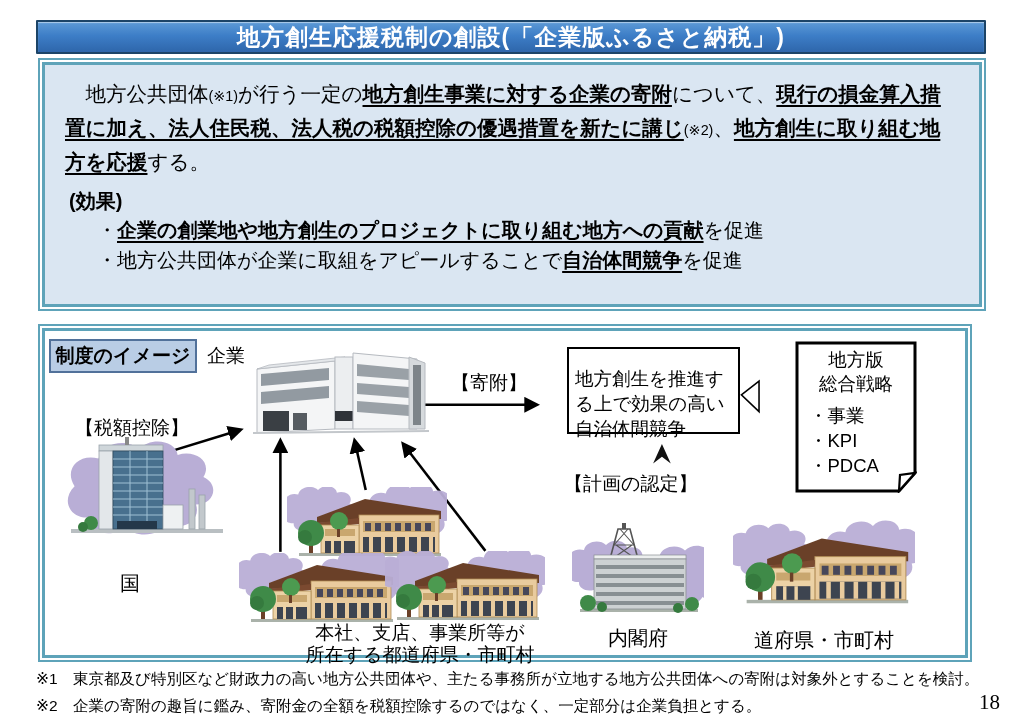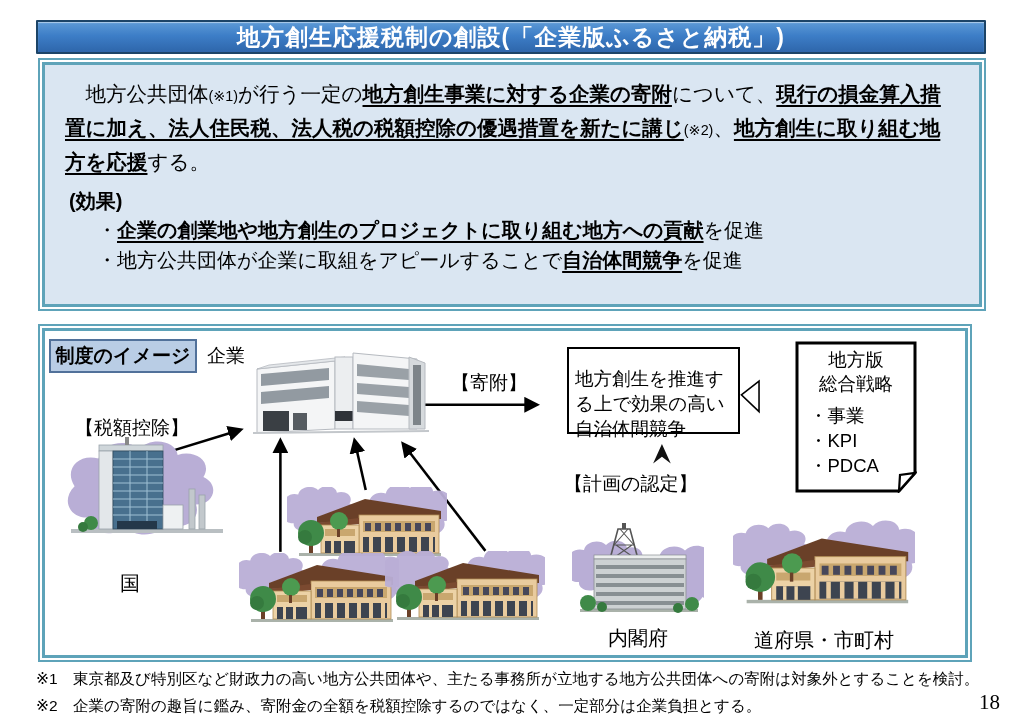--- a/index.html
+++ b/index.html
@@ -237,20 +237,24 @@
 
       <svg class="illu" style="left:242px;top:156px" width="160" height="76" viewBox="0 0 160 76">
           <use href="#townhall"></use>
         </svg>
       <svg class="illu" style="left:194px;top:222px" width="160" height="76" viewBox="0 0 160 76">
           <use href="#townhall"></use>
         </svg>
       <svg class="illu" style="left:340px;top:220px" width="160" height="76" viewBox="0 0 160 76">
           <use href="#townhall"></use>
         </svg>
+      <div class="dlabel center" style="left:230px;top:291px;width:290px;">
+        <div>本社、支店、事業所等が</div>
+        <div>所在する都道府県・市町村</div>
+      </div>
 
       <svg class="illu" style="left:527px;top:190px" width="132" height="104" viewBox="0 0 132 104">
           <use href="#cabinet"></use>
         </svg>
       <div class="dlabel center" style="left:527px;top:296px;width:132px;font-size:20px;">内閣府</div>
 
       <svg class="illu" style="left:688px;top:184px" width="182" height="106" viewBox="0 0 160 76">
           <use href="#townhall"></use>
         </svg>
       <div class="dlabel center" style="left:688px;top:298px;width:182px;font-size:20px;">道府県・市町村</div>

